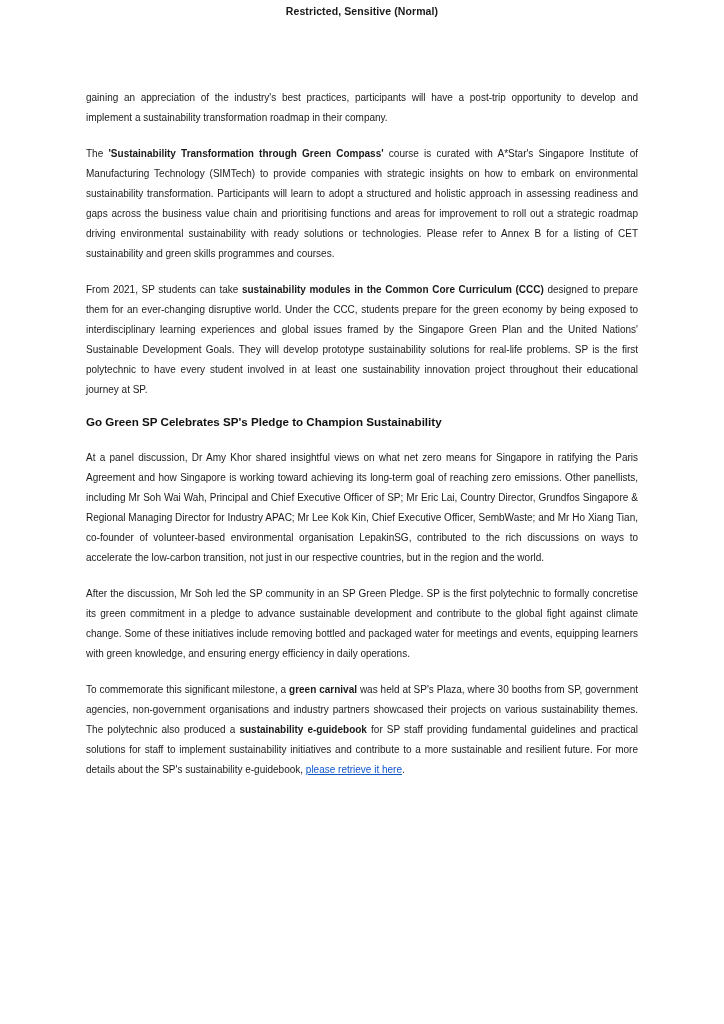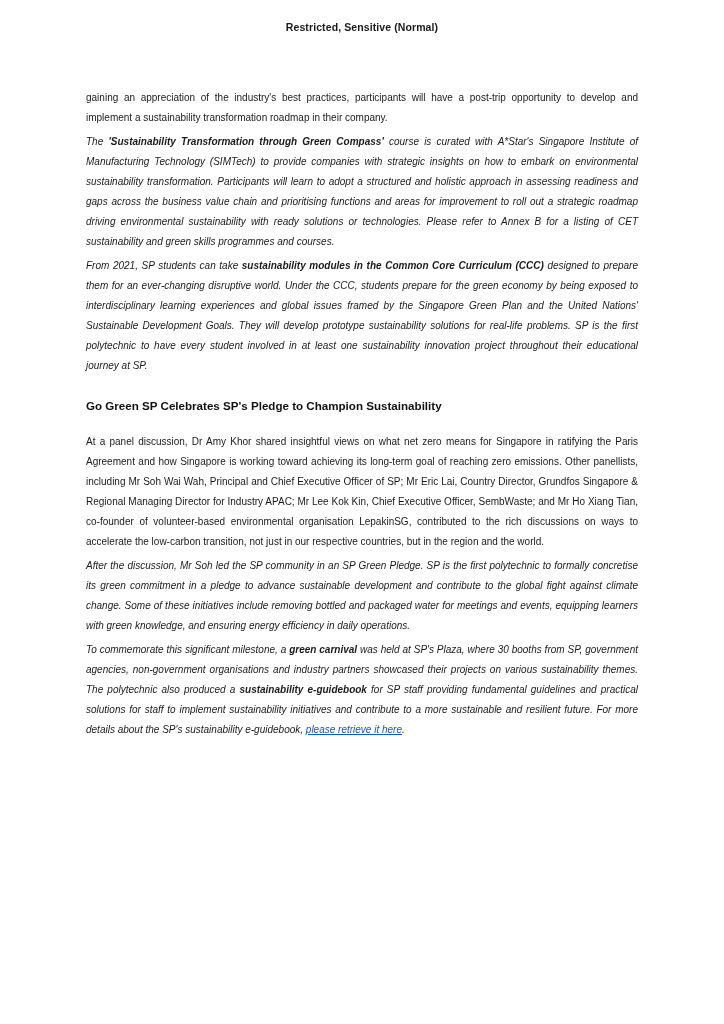--- a/index.html
+++ b/index.html
@@ -20,58 +20,57 @@
     height: 1024px;
     box-sizing: border-box;
     padding: 0;
   }
   .classification-header {
     text-align: center;
     font-size: 10.5px;
     font-weight: 600;
     letter-spacing: 0.1px;
     color: #1a1a1a;
-    padding-top: 20px;
+    padding-top: 4px;
     line-height: 14px;
   }
   .body-content {
     position: absolute;
     left: 86px;
     top: 88px;
     width: 552px;
   }
   p.para {
     margin: 0 0 0 0;
     padding: 0;
     font-size: 10px;
     line-height: 20px;
     text-align: justify;
     text-justify: inter-word;
     color: #1a1a1a;
     -webkit-hyphens: none;
     hyphens: none;
   }
   p.para + p.para {
-    margin-top: 4px;
-    font-style: italic;
+    margin-top: 16px;
   }
   p.heading {
     margin: 0;
     padding: 0;
     font-size: 11.6px;
     line-height: 20px;
     font-weight: bold;
     text-align: left;
     color: #111111;
   }
   p.heading + p.para {
     margin-top: 16px;
   }
   p.para + p.heading {
-    margin-top: 20px;
+    margin-top: 12px;
   }
   .b {
     font-weight: bold;
   }
   .link {
     color: #1155cc;
     text-decoration: underline;
     cursor: pointer;
   }
 </style>

